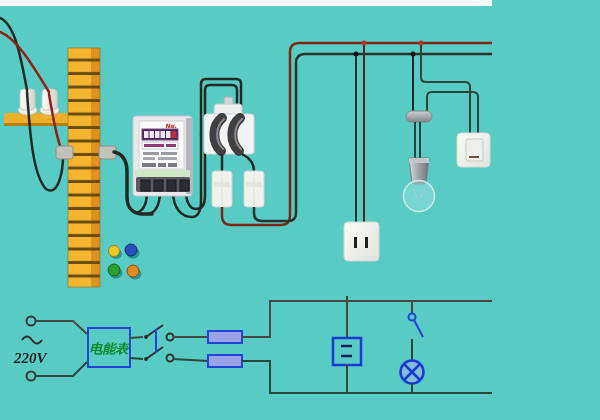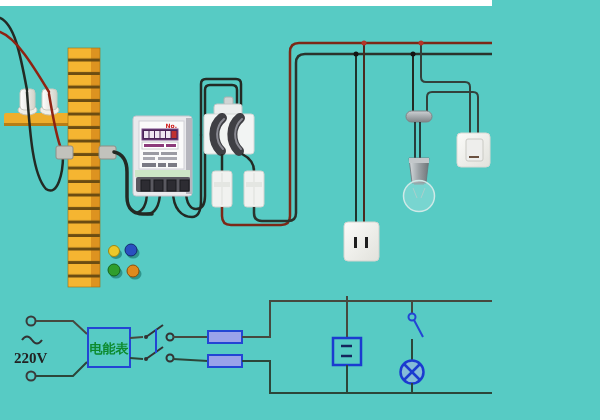--- a/index.html
+++ b/index.html
@@ -1,17 +1,17 @@
 <!DOCTYPE html>
 <html><head>
 <meta charset="utf-8">
 <style>
   html,body{margin:0;padding:0;background:#57cbc4;}
   .stage{position:relative;width:492px;height:420px;overflow:hidden;
-         font-family:"DejaVu Sans",sans-serif;}
+         font-family:"DejaVu Sans",sans-serif;font-style:italic;}
   svg{display:block;}
   text{user-select:none;}
   .serif{font-family:"Liberation Serif",serif;}
 </style>
 </head>
 <body>
 
 <div class="stage">
 <svg width="600" height="420" viewBox="0 0 600 420">
   <defs>

